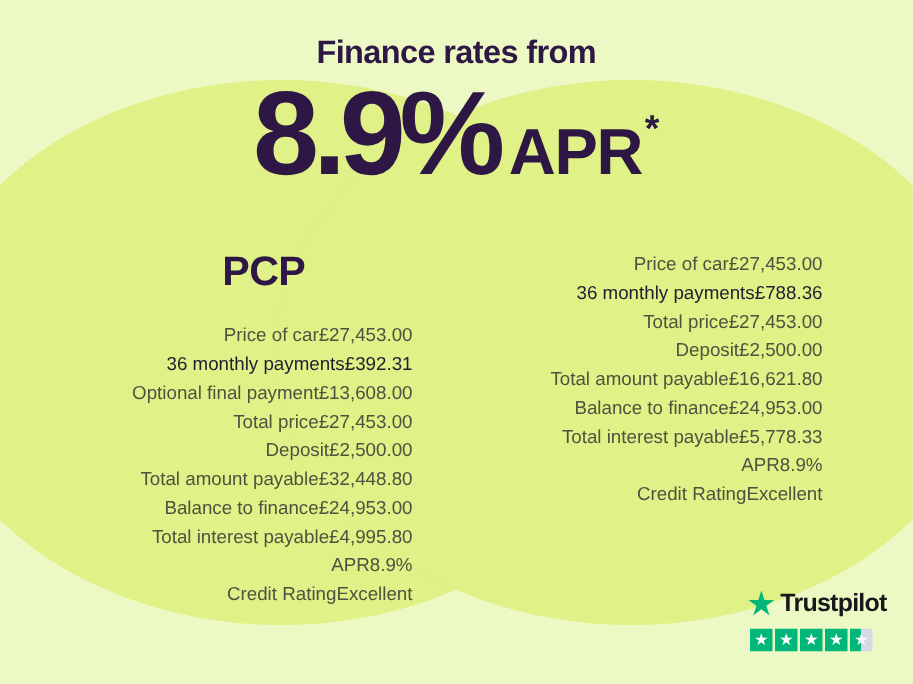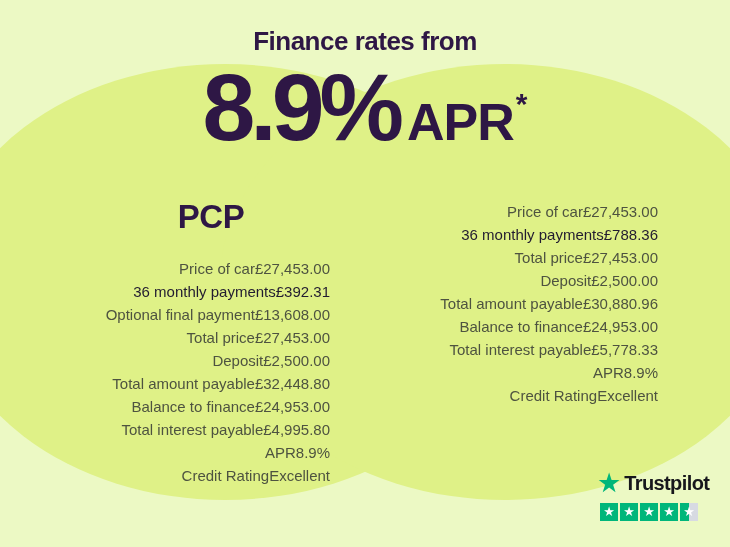--- a/index.html
+++ b/index.html
@@ -150,21 +150,21 @@
         <div class="row">
           <span class="lbl">Total price</span>
           <span class="val">£27,453.00</span>
         </div>
         <div class="row">
           <span class="lbl">Deposit</span>
           <span class="val">£2,500.00</span>
         </div>
         <div class="row">
           <span class="lbl">Total amount payable</span>
-          <span class="val">£30,880.96</span>
+          <span class="val">£16,621.80</span>
         </div>
         <div class="row">
           <span class="lbl">Balance to finance</span>
           <span class="val">£24,953.00</span>
         </div>
         <div class="row">
           <span class="lbl">Total interest payable</span>
           <span class="val">£5,778.33</span>
         </div>
         <div class="row">

